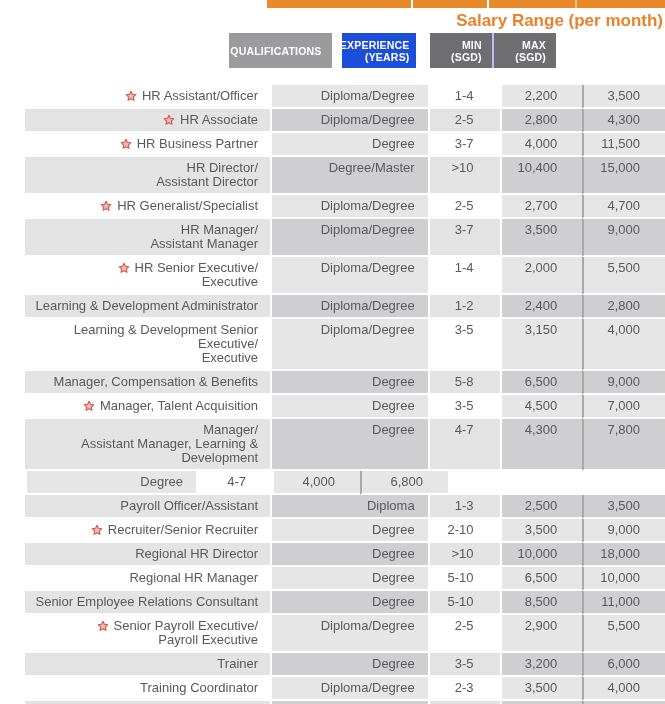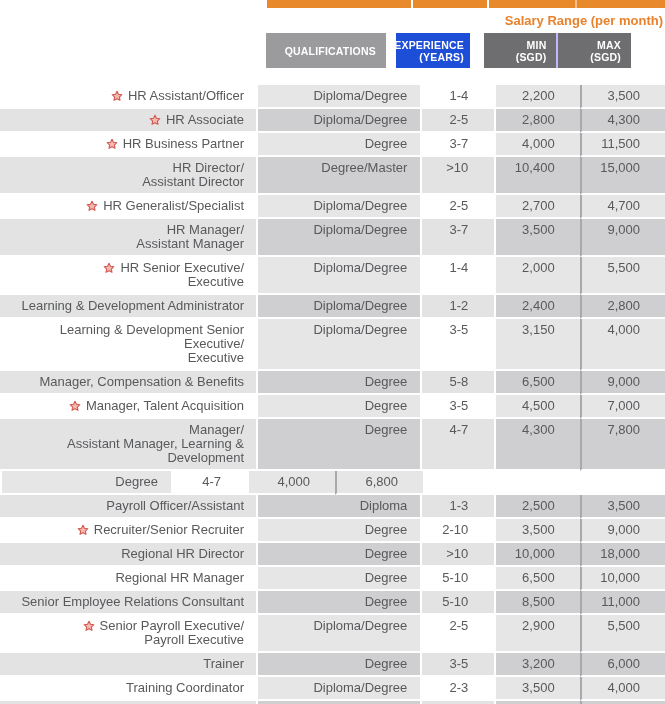--- a/index.html
+++ b/index.html
@@ -10,36 +10,36 @@
   .top-bar { position: absolute; top: 0; left: 267px; width: 398px; height: 8px; display: flex; }
   .top-bar .seg { background: #E8892B; height: 8px; }
   .seg-quals { width: 144px; }
   .seg-exp { width: 74px; margin-left: 2px; }
   .seg-salary { width: 176px; margin-left: 2px; position: relative; }
   .seg-salary .inner-divider { position: absolute; left: 86px; top: 0; width: 2px; height: 8px; background: rgba(255,255,255,0.45); }
 
   
   .salary-caption { position: absolute; top: 8px; left: 267px; width: 398px; height: 25px;
     display: flex; align-items: center; justify-content: flex-end; padding-right: 2px;
-    color: #E8822D; font-size: 13px; font-weight: bold; }
+    color: #E8822D; font-size: 17px; font-weight: bold; }
 
   
-  .header-row { position: absolute; top: 33px; left: 0; width: 631px; height: 35px; display: flex; padding-left: 44px; }
+  .header-row { position: absolute; top: 33px; left: 0; width: 556px; height: 35px; display: flex; padding-left: 44px; }
   .h-cell { display: flex; align-items: center; justify-content: flex-end; text-align: right;
     color: #ffffff; font-size: 10.5px; font-weight: bold; letter-spacing: 0.2px; line-height: 12px;
     white-space: pre-line; }
   .h-spacer { width: 267px; background: transparent; }
   .h-quals { width: 144px; margin-left: 2px; background: #9B9B9D; padding-right: 10px; }
   .h-exp   { width: 74px;  margin-left: 10px; background: #1d4ed8; padding-right: 6px; }
   .h-min   { width: 86px;  margin-left: 14px; background: #6E6E70; padding-right: 10px; }
   .h-max   { width: 88px;  background: #6E6E70; border-left: 2px solid #c4b5fd; padding-right: 10px; }
 
   
   .rows { position: absolute; top: 85px; left: 0; width: 665px; }
-  .row { display: flex; }
+  .row { display: flex; padding-left: 25px; }
   .cell { display: flex; align-items: flex-start; justify-content: flex-end; text-align: right;
     color: #58595B; font-size: 13px; line-height: 14px; padding-top: 4px; padding-bottom: 4px;
     border-bottom: 2px solid #ffffff; white-space: pre-line; }
   .c-title { width: 267px; padding-right: 12px; }
   .c-quals { width: 169px; margin-left: 2px; padding-right: 13px; }
   .c-exp   { width: 74px;  margin-left: 2px; padding-right: 26px; }
   .c-min   { width: 86px;  margin-left: 2px; padding-right: 25px; }
   .c-max   { width: 88px;  border-left: 2px solid #A9A9AB; padding-right: 25px; }
 
   .row:nth-child(odd)  .c-title, .row:nth-child(odd)  .c-exp { background: #ffffff; }

